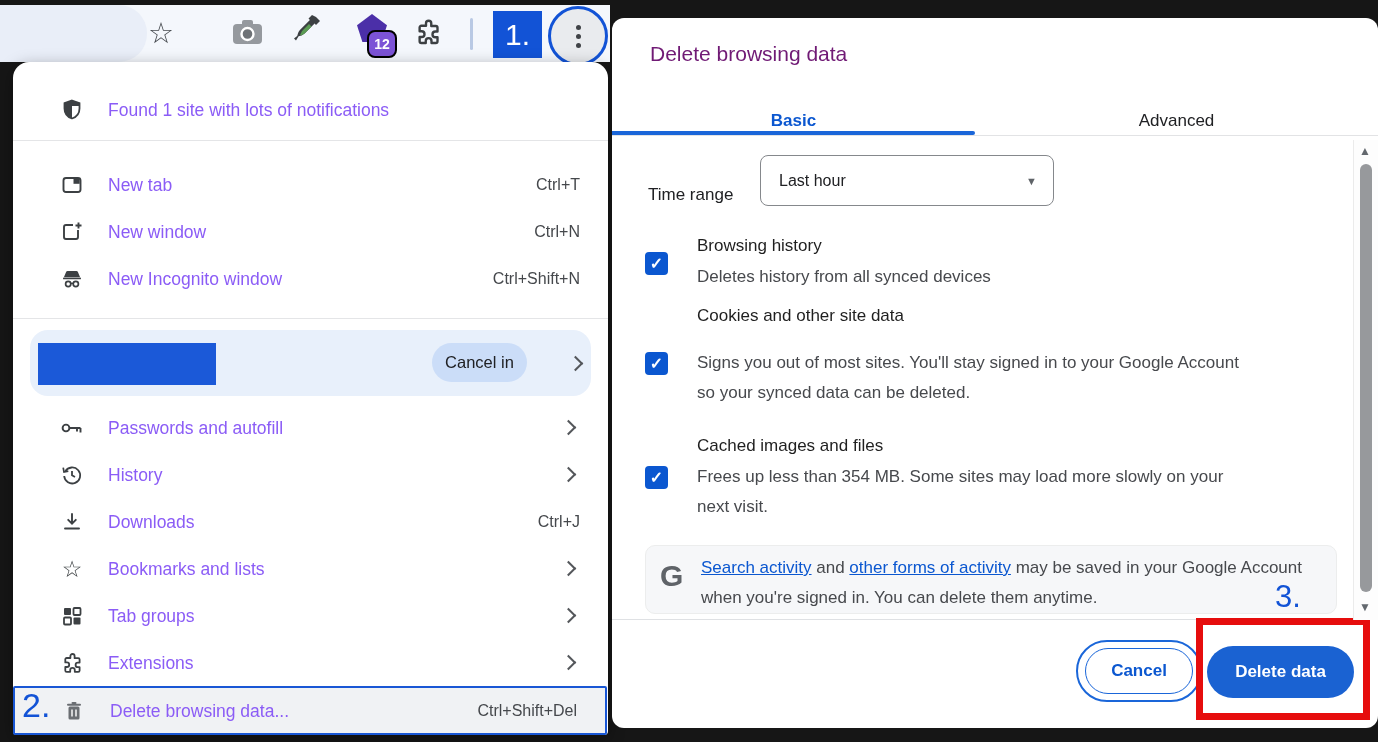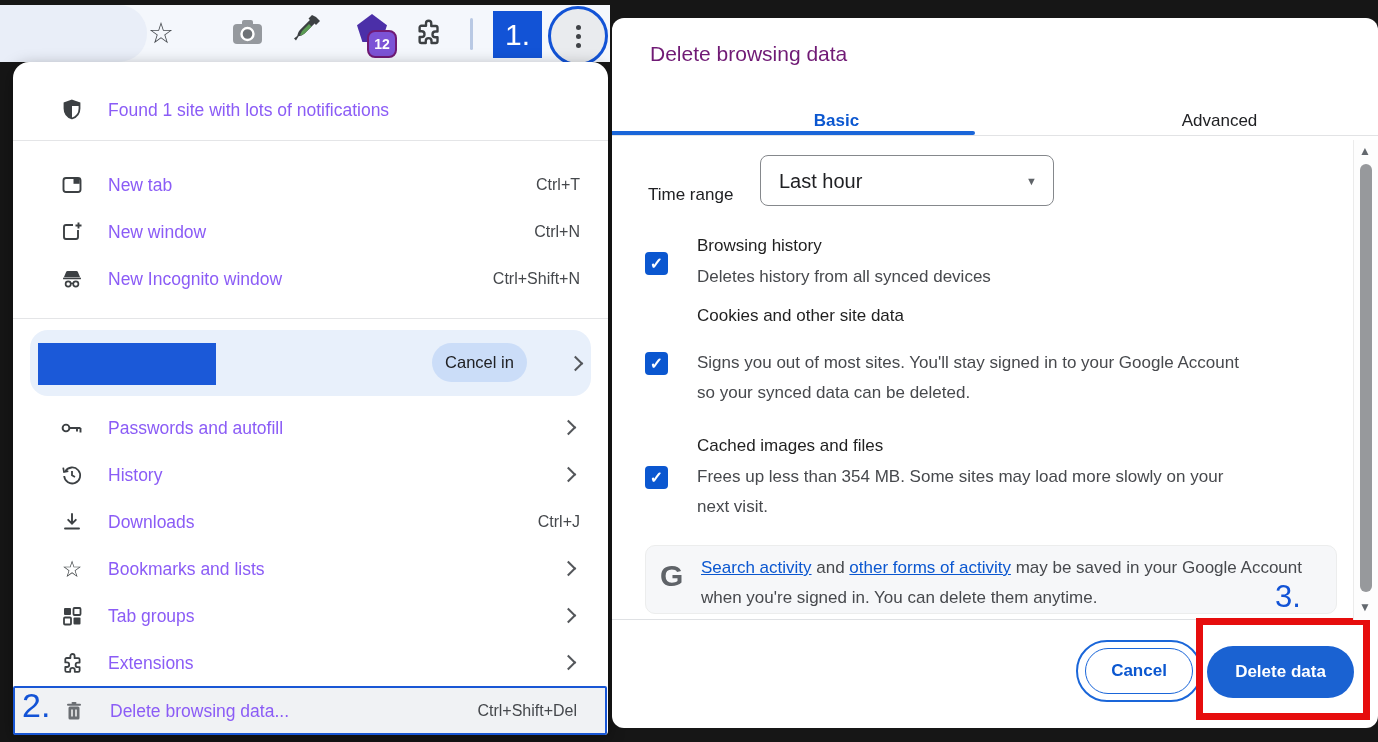--- a/index.html
+++ b/index.html
@@ -18,21 +18,21 @@
   .star-glyph{left:148px;top:14px;font-size:29px;line-height:29px;}
   .tb-sep{left:470px;top:13px;width:3px;height:32px;background:#b9c9e4;border-radius:2px;}
   .step1{left:493px;top:6px;width:49px;height:47px;background:#1253d6;color:#fff;
          font-size:30px;display:flex;align-items:center;justify-content:center;}
   .menu-btn{left:548px;top:1px;width:54px;height:54px;border-radius:50%;
             background:#e9ebee;border:3px solid #1253d6;display:flex;align-items:center;justify-content:center;flex-direction:column;gap:4px;}
   .menu-btn i{width:5px;height:5px;border-radius:50%;background:#3f4246;display:block;}
   .ext-wrap{left:354px;top:7px;width:44px;height:46px;}
   .ext-shape{left:3px;top:2px;width:30px;height:28px;background:#4b2fa8;
              clip-path:polygon(50% 0,100% 40%,82% 100%,18% 100%,0 40%);}
-  .ext-badge{left:13px;top:18px;width:26px;height:24px;background:#7c53d6;border:2px solid #701a75;
+  .ext-badge{left:13px;top:18px;width:26px;height:24px;background:#7c53d6;border:2px solid #000000;
              border-radius:8px;color:#fff;font-size:14px;font-weight:bold;
              display:flex;align-items:center;justify-content:center;}
 
   
   .menu{left:13px;top:62px;width:595px;height:673px;background:#fff;border-radius:16px 16px 4px 4px;
         box-shadow:0 4px 16px rgba(0,0,0,.35);}
   .menu-row{left:0;width:595px;height:47px;}
   .mi-icon{position:absolute;left:45px;top:50%;transform:translateY(-50%);width:28px;display:flex;justify-content:center;color:#3c4043;}
   .mi-label{position:absolute;left:95px;top:50%;transform:translateY(-50%);font-size:17.5px;color:#8b5cf6;white-space:nowrap;}
   .mi-short{position:absolute;right:28px;top:50%;transform:translateY(-50%);font-size:16px;color:#45484c;white-space:nowrap;}
@@ -44,28 +44,28 @@
   .acct-pill{left:402px;top:13px;width:95px;height:39px;background:#cbddf8;border-radius:999px;
              display:flex;align-items:center;justify-content:center;font-size:16.5px;color:#202124;}
   .acct-chev{position:absolute;left:540px;top:28px;width:9px;height:9px;
              border-top:2.2px solid #54575b;border-right:2.2px solid #54575b;transform:rotate(45deg);}
   .delete-row{left:0;top:624px;width:590px;height:45px;background:#f0f2f4;border:2.5px solid #1957d5;border-radius:2px;}
   .step2{left:22px;top:686px;font-size:34px;color:#1253d6;}
 
   
   .dialog{left:612px;top:18px;width:766px;height:710px;background:#fff;border-radius:12px;}
   .dlg-title{left:38px;top:24px;font-size:21px;color:#701a75;}
-  .tab{top:88px;height:30px;display:flex;align-items:center;justify-content:center;font-size:17px;font-weight:600;padding-left:43px;}
+  .tab{top:88px;height:30px;display:flex;align-items:center;justify-content:center;font-size:17px;font-weight:600;}
   .tab-basic{left:0;width:363px;color:#0b57d0;}
   .tab-adv{left:363px;width:403px;color:#202124;font-weight:500;}
   .tab-underline{left:0;top:113px;width:363px;height:4px;background:#1a66d9;border-radius:0 3px 3px 0;}
   .tab-border{left:0;top:117px;width:766px;height:1px;background:#e2e3e5;}
   .tr-label{left:36px;top:167px;font-size:17px;color:#202124;}
   .tr-select{left:148px;top:137px;width:292px;height:49px;border:1px solid #85888c;border-radius:8px;background:#fff;}
-  .tr-value{position:absolute;left:18px;top:50%;transform:translateY(-50%);font-size:20px;color:#202124;}
+  .tr-value{position:absolute;left:18px;top:50%;transform:translateY(-50%);font-size:16px;color:#202124;}
   .tr-caret{position:absolute;right:16px;top:50%;transform:translateY(-50%);font-size:11px;color:#5f6368;}
   .cb{width:23px;height:23px;background:#0b57d0;border-radius:4px;color:#fff;
       display:flex;align-items:center;justify-content:center;font-size:16px;font-weight:bold;}
   .opt-title{left:85px;font-size:17px;color:#1f1f1f;white-space:nowrap;}
   .opt-desc{left:85px;width:648px;font-size:17px;color:#47494d;line-height:30px;}
   .notice{left:33px;top:527px;width:690px;height:67px;background:#f6f7f9;border:1px solid #eceded;border-radius:10px;}
   .g-logo{position:absolute;left:14px;top:13px;font-size:30px;font-weight:bold;color:#5f6368;}
   .notice-text{position:absolute;left:55px;top:7px;width:620px;font-size:17px;color:#47494d;line-height:30px;}
   .notice-text a{color:#0b57d0;text-decoration:underline;}
   .step3{left:663px;top:561px;font-size:31px;color:#1253d6;}

